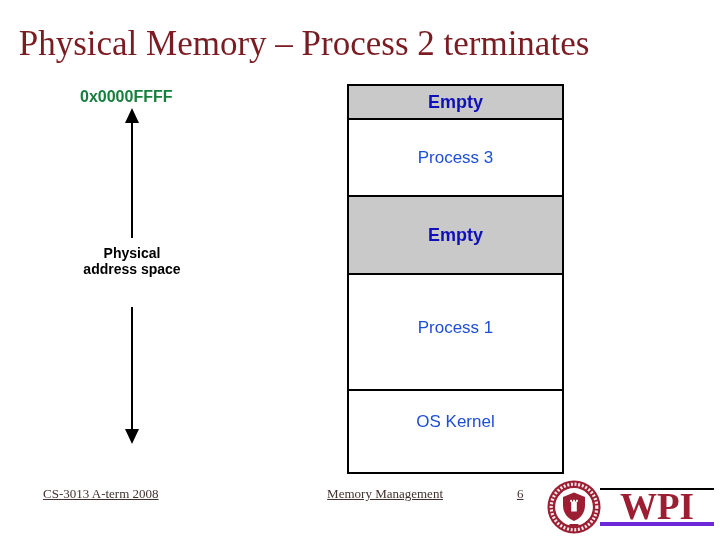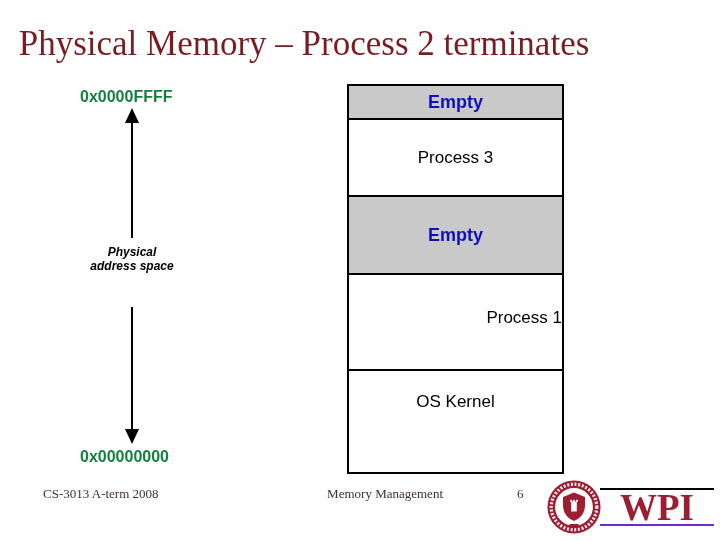--- a/index.html
+++ b/index.html
@@ -36,24 +36,23 @@
   }
   .addr-top    { left: 80px; top: 88px; }
   .addr-bottom { left: 80px; top: 448px; }
 
   .axis-mid-label {
     position: absolute;
     left: 52px;
     top: 245px;
     width: 160px;
     text-align: center;
-    font-size: 12px;
+    font-size: 14px;
     font-weight: bold;
     color: #000;
-    font-style: italic;
   }
   .axis-mid-label .line2 { }
 
   
   .arrow-line {
     position: absolute;
     left: 131px;
     width: 2px;
     background: #000;
   }
@@ -80,59 +79,60 @@
     box-sizing: border-box;
     background: #fff;
     margin-left: 47px;
   }
   .segment {
     display: flex;
     align-items: center;
     justify-content: center;
     box-sizing: border-box;
     font-size: 17px;
-    color: #000000;
+    color: #1d4ed8;
   }
   .segment.divider { border-bottom: 2px solid #000; }
   .segment.empty {
     background: var(--empty-fill, #C9C9C9);
     color: var(--empty-label, #1010B8);
     font-weight: bold;
     font-size: 18px;
   }
   .seg-0 { height: 34px; }
   .seg-1 { height: 77px; }
   .seg-2 { height: 78px; }
-  .seg-3 { height: 96px; padding-bottom: 8px; justify-content: flex-end; }
+  .seg-3 { height: 116px; padding-bottom: 8px; }
   .seg-4 { height: 61px; }
 
   
   .footer-text {
     position: absolute;
     top: 486px;
     font-family: "Liberation Serif", serif;
     font-size: 13px;
     color: #433030;
     white-space: nowrap;
+    text-decoration: underline;
   }
   .footer-left   { left: 43px; }
   .footer-center { left: 243px; width: 200px; text-align: right; }
   .footer-page   { left: 517px; }
 
   
   .wpi-logo { position: absolute; left: 547px; top: 480px; width: 167px; height: 56px; }
   .wpi-seal { position: absolute; left: 0; top: 0; width: 54px; height: 54px; }
   .wpi-wordmark {
     position: absolute;
     left: 53px;
     top: 8px;
     width: 114px;
     height: 38px;
     border-top: 2px solid #000;
-    border-bottom: 2px solid #6d28d9;
+    border-bottom: 4px solid #6d28d9;
     box-sizing: border-box;
     display: flex;
     align-items: center;
     justify-content: center;
     overflow: visible;
   }
   .wpi-wordmark span {
     font-family: "Liberation Serif", serif;
     font-weight: bold;
     font-size: 37px;
@@ -154,21 +154,20 @@
   <div class="arrow-line seg-upper"></div>
 
   <div class="axis-mid-label">
     <div class="line1">Physical</div>
     <div class="line2">address space</div>
   </div>
 
   <div class="arrow-line seg-lower"></div>
   <div class="arrow-head down"></div>
 
-  <div class="addr-label addr-bottom">0x00000000</div>
 
   <div class="memory-map">
     <div class="segment seg-0 empty divider">
       <span>Empty</span>
     </div>
     <div class="segment seg-1 divider">
       <span>Process 3</span>
     </div>
     <div class="segment seg-2 empty divider">
       <span>Empty</span>

